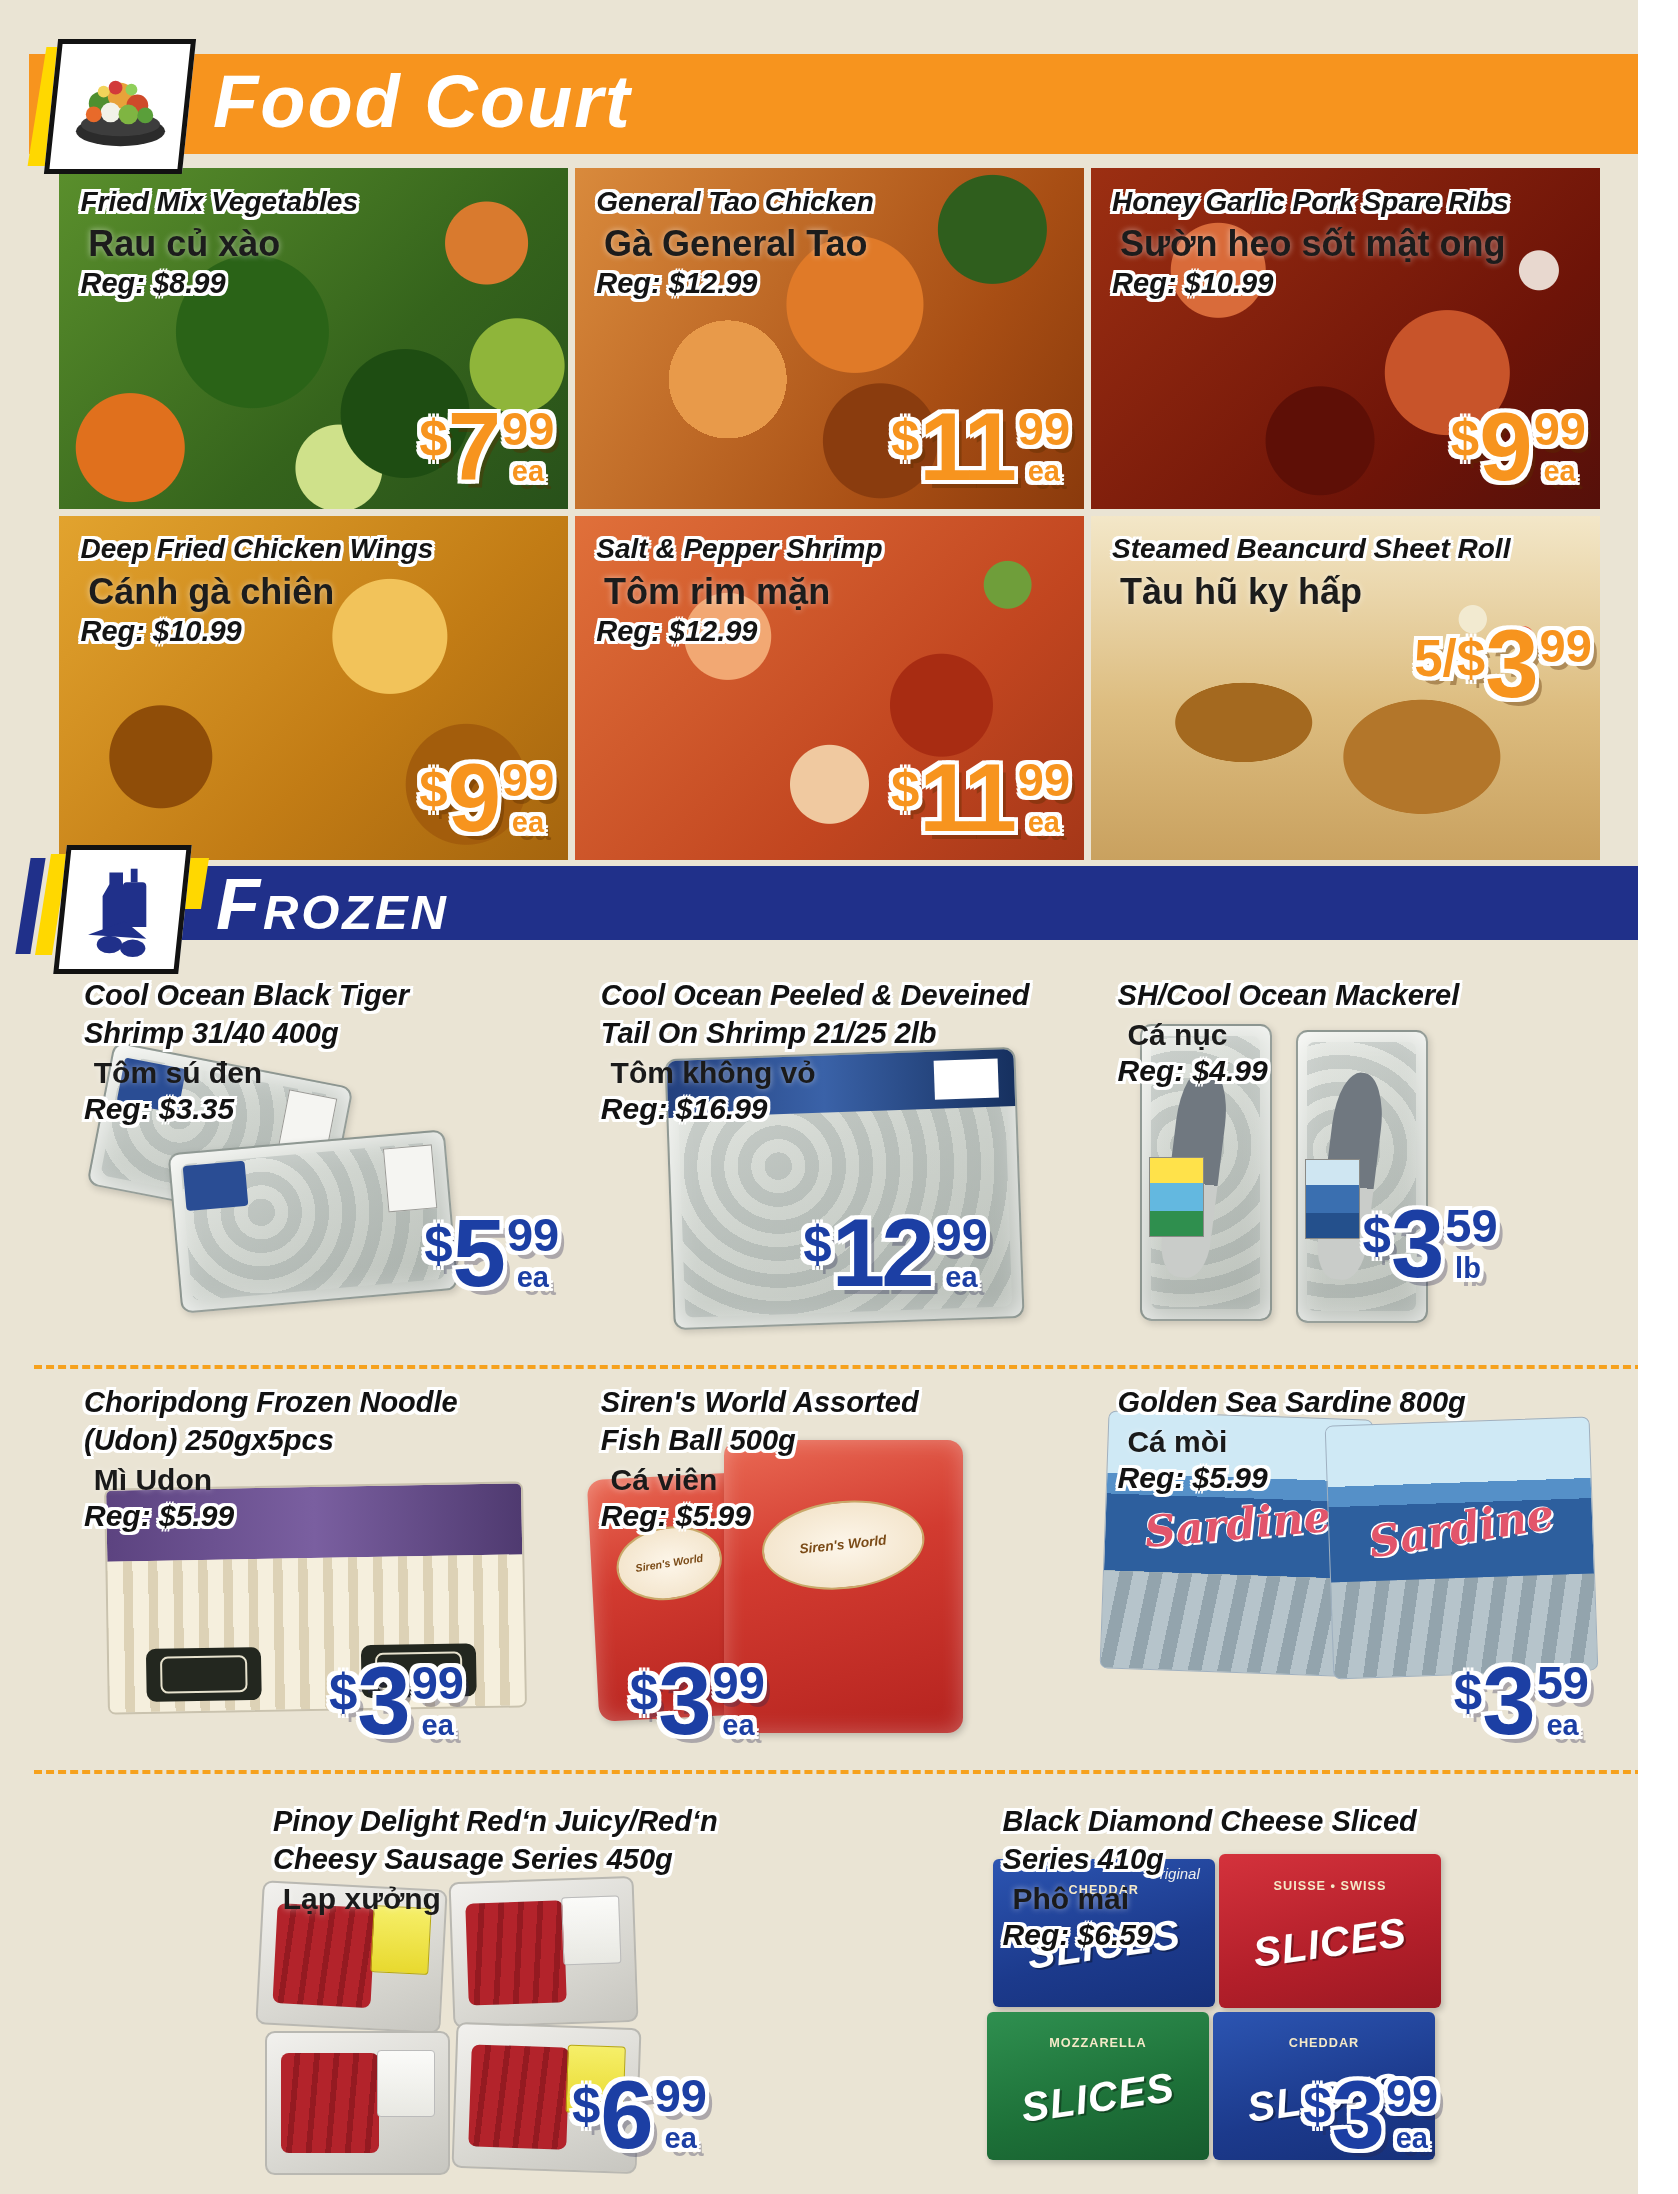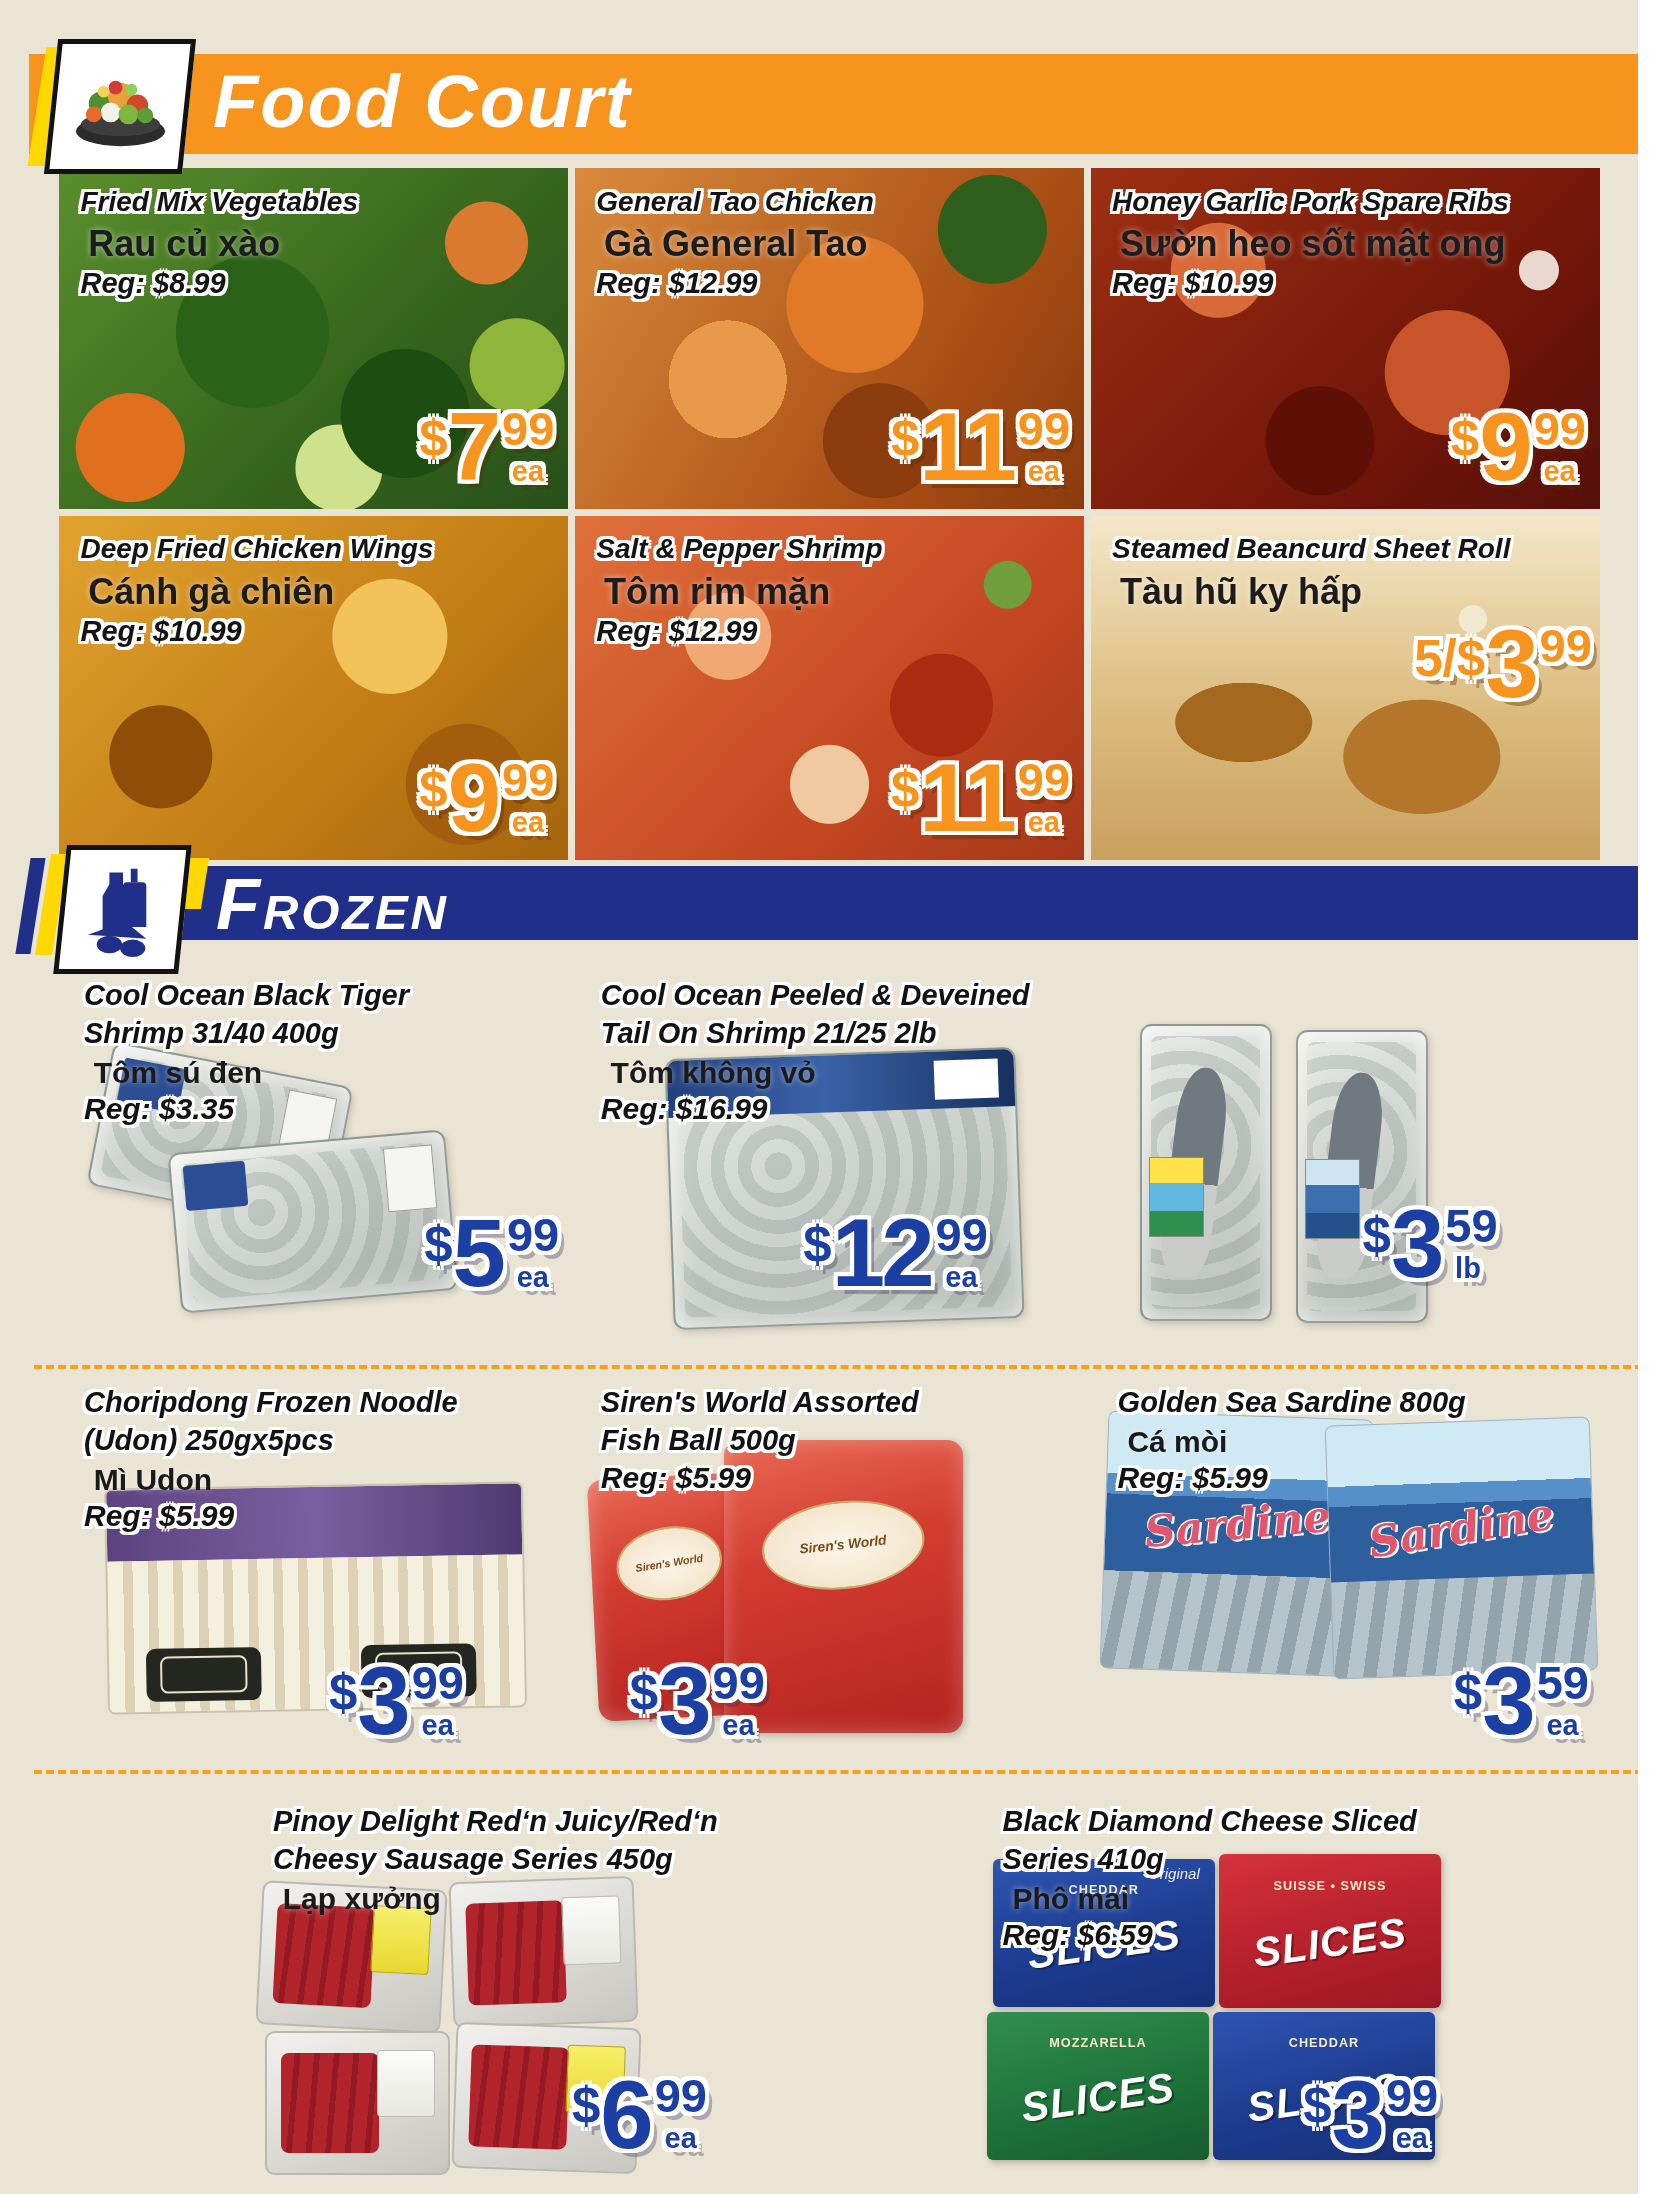--- a/index.html
+++ b/index.html
@@ -405,20 +405,25 @@
       <div class="ph">
         <div class="bag tallA">
             <span class="fish"></span>
             <span class="tagfish"></span>
           </div>
         <div class="bag tallB">
             <span class="fish"></span>
             <span class="tagfish blue"></span>
           </div>
       </div>
+      <div class="fzlab">
+        <div class="fzname outl">SH/Cool Ocean Mackerel</div>
+        <div class="fzvi">Cá nục</div>
+        <div class="fzreg outl">Reg: $4.99</div>
+      </div>
       <div class="price blue">
         <span class="cur">$</span>
           <span class="int">3</span>
           <span class="stack">
             <span class="cents">59</span>
             <span class="unit">lb</span>
           </span>
       </div>
     </div>
   </div>
@@ -455,20 +460,21 @@
       <div class="ph">
         <div class="pouch pA">
             <span class="oval">Siren's World</span>
           </div>
         <div class="pouch pB">
             <span class="oval">Siren's World</span>
           </div>
       </div>
       <div class="fzlab">
         <div class="fzname outl">Siren's World Assorted Fish Ball 500g</div>
+        <div class="fzvi">Cá viên</div>
         <div class="fzreg outl">Reg: $5.99</div>
       </div>
       <div class="price blue">
         <span class="cur">$</span>
           <span class="int">3</span>
           <span class="stack">
             <span class="cents">99</span>
             <span class="unit">ea</span>
           </span>
       </div>

